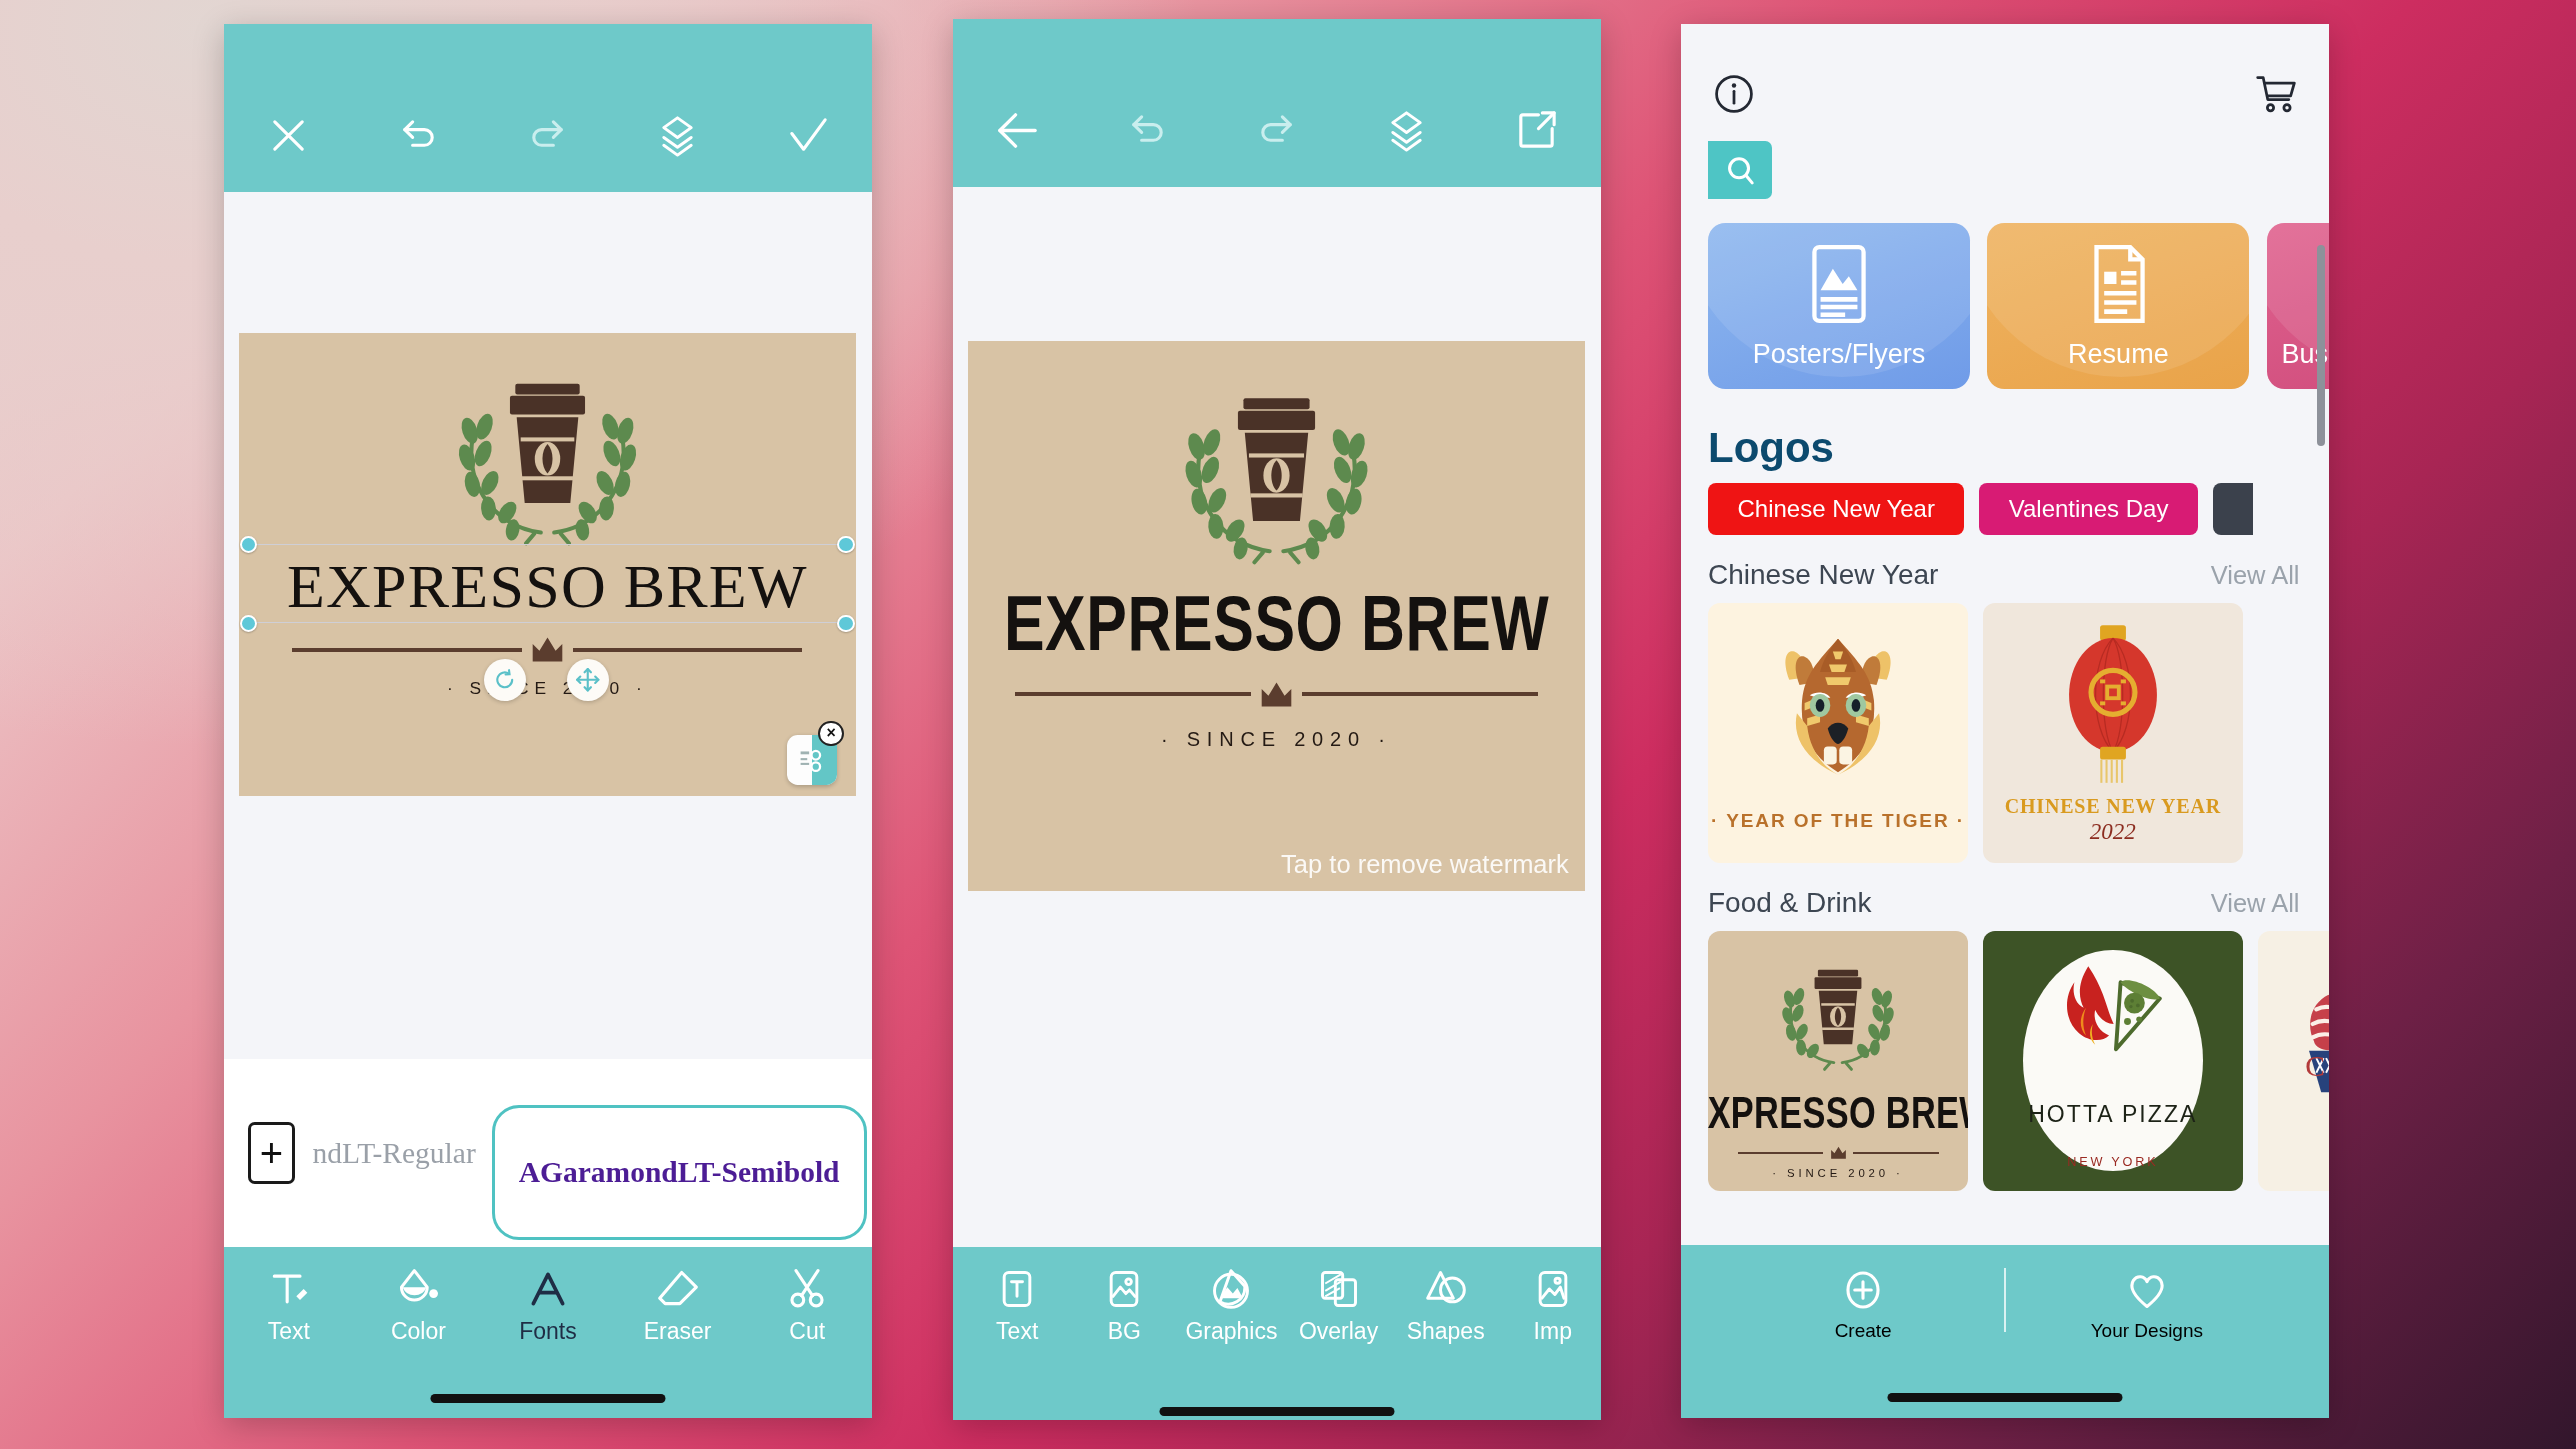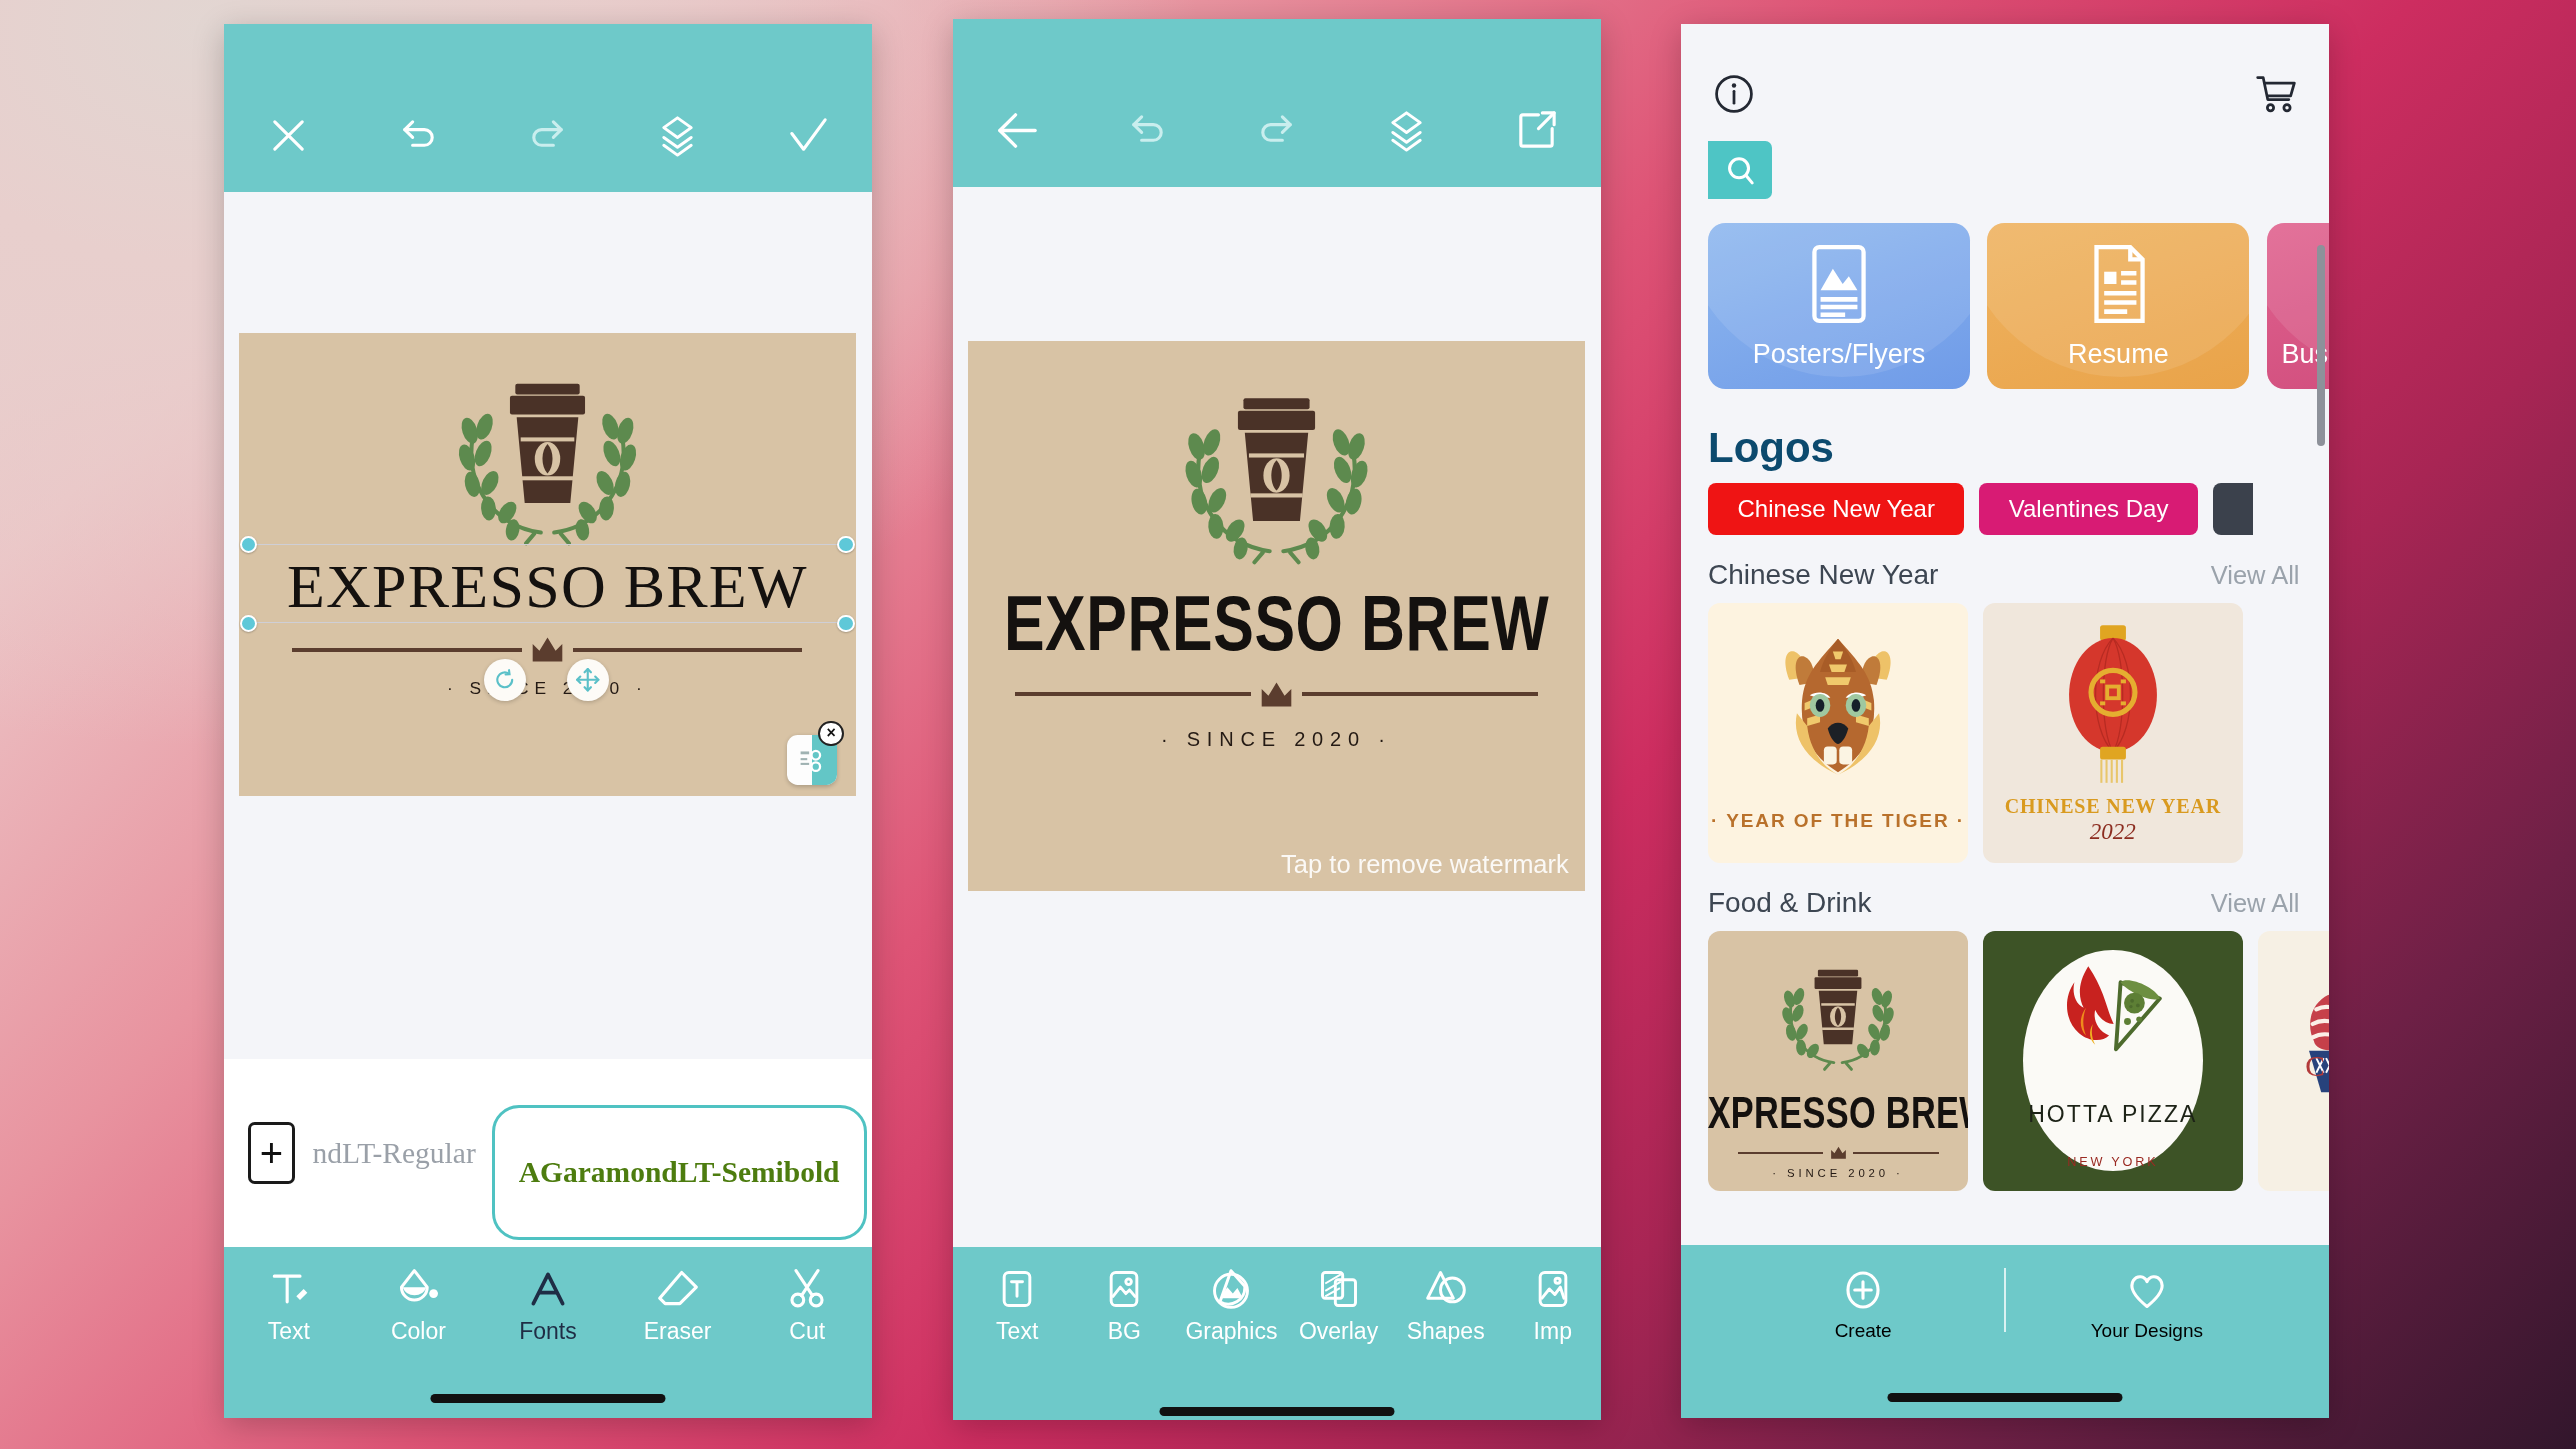--- a/index.html
+++ b/index.html
@@ -46,21 +46,21 @@
     display:flex;align-items:center;justify-content:center;overflow:hidden;box-shadow:0 1.3px 4px rgba(0,0,0,.2);}
   .wmBadge .half{position:absolute;right:0;top:0;width:50%;height:100%;background:#63c6c6;}
   .wmX{position:absolute;width:25.5px;height:25.5px;border-radius:50%;background:#fff;border:2px solid #222;
     display:flex;align-items:center;justify-content:center;font-size:16px;font-weight:bold;color:#111;line-height:1;}
 
   
   .fontStrip{background:#fff;display:flex;align-items:center;height:188px;position:relative;overflow:hidden;padding-left:24px;}
   .plusBtn{width:47px;height:62px;border:3.4px solid #1a1a1a;border-radius:6.7px;display:flex;align-items:center;justify-content:center;
     font-size:40px;line-height:1;color:#111;font-weight:300;flex:0 0 auto;}
   .fontItem{font-family:"Liberation Serif", serif;color:#9aa0a8;font-size:29.5px;white-space:nowrap;flex:0 0 auto;}
-  .fontItem.sel{color:#4d7c0f;font-weight:bold;border:3.4px solid #4fc2c2;border-radius:27px;
+  .fontItem.sel{color:#4c1d95;font-weight:bold;border:3.4px solid #4fc2c2;border-radius:27px;
      padding:48px 24px;display:flex;align-items:center;justify-content:center;background:#fff;margin-top:38px;}
 
   
   .toolbar{display:flex;align-items:flex-start;justify-content:space-around;padding-top:20px;position:relative;}
   .tool{display:flex;flex-direction:column;align-items:center;gap:6.7px;width:101px;}
   .tool svg{width:44px;height:44px;}
   .tool .lbl{color:#fff;font-size:23px;}
   .tool.active svg{}
   .tool.active .lbl{color:#1f2d45;}
   .homebar{position:absolute;left:50%;transform:translateX(-50%);bottom:16px;width:235px;height:9.4px;border-radius:5.4px;background:#111;}

